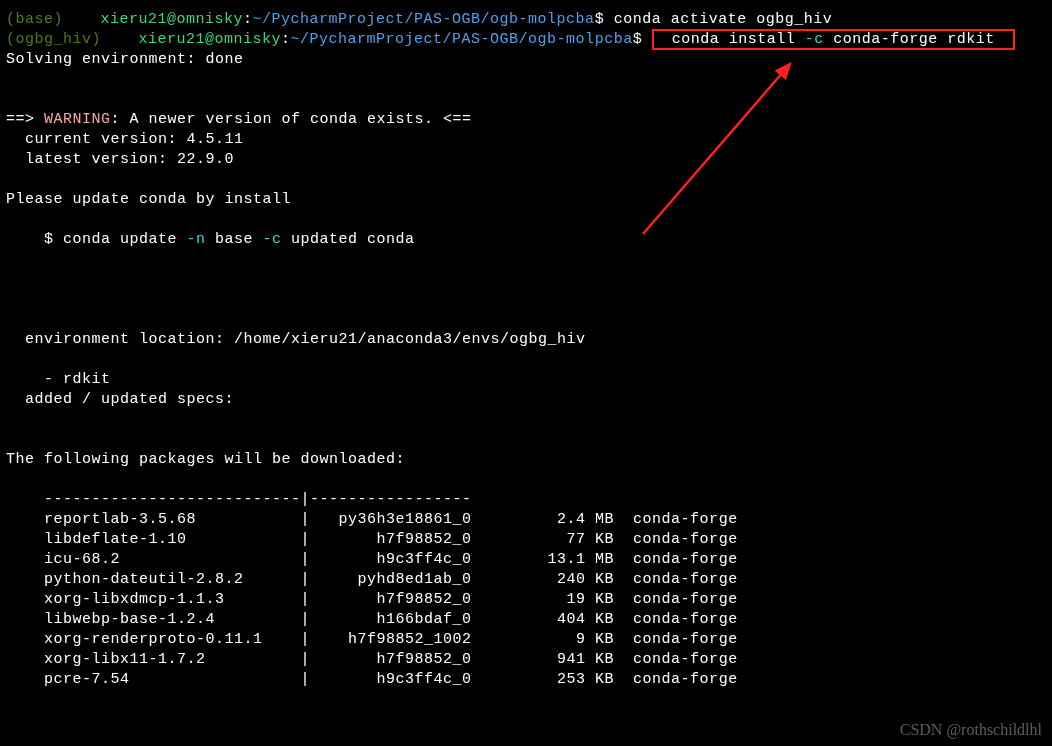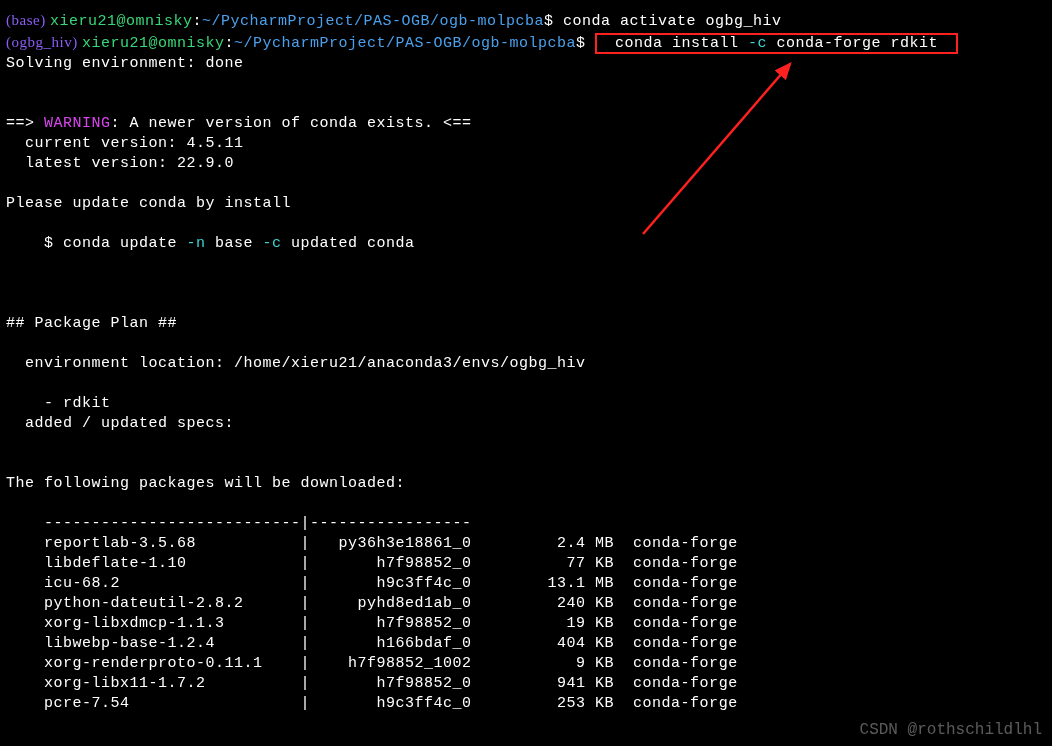--- a/index.html
+++ b/index.html
@@ -16,44 +16,44 @@
       width: 1052px;
       height: 746px;
       overflow: hidden;
       position: relative;
       padding: 10px 6px;
       letter-spacing: 0.5px;
     }
     .terminal-line {
       white-space: pre;
     }
-    .env-prefix { color: #8b5cf6; font-family: Liberation Serif, serif; }
-    .user-host { color: #38d878; }
+    .env-prefix { color: #4d7c0f; }
+    .user-host { color: #38d878; margin-left: 28px; }
     .path { color: #4aa0ec; text-align: right; }
     .prompt { color: #ffffff; }
     .cmd { color: #ffffff; }
-    .yellow { color: #d946ef; }
+    .yellow { color: #fca5a5; }
     .cyan { color: #3fd3d3; }
     .highlight-box {
       border: 2px solid #ff2020;
       padding: 0 18px;
     }
     .arrow-svg {
       position: absolute;
       top: 54px;
       left: 635px;
       pointer-events: none;
     }
     .watermark {
       position: absolute;
       bottom: 6px;
       right: 10px;
       color: rgba(200,200,200,0.45);
       font-size: 16px;
-      font-family: Liberation Mono, monospace;
+      font-family: Liberation Serif, serif;
       letter-spacing: 0;
     }
   </style>
 </head>
 <body>
 
 <div>
 
 <div class="terminal-line"><span class="env-prefix">(base) </span><span class="user-host">xieru21@omnisky</span><span>:</span><span class="path">~/PycharmProject/PAS-OGB/ogb-molpcba</span><span class="prompt">$ </span><span class="cmd">conda activate ogbg_hiv</span></div>
 
@@ -66,21 +66,20 @@
 <div class="terminal-line"><span>==&gt; </span><span class="yellow">WARNING</span><span>: A newer version of conda exists. &lt;==</span></div>
 <div class="terminal-line">  current version: 4.5.11</div>
 <div class="terminal-line">  latest version: 22.9.0</div>
 <div class="terminal-line"> </div>
 <div class="terminal-line">Please update conda by install</div>
 <div class="terminal-line"> </div>
 <div class="terminal-line"><span>    $ conda update </span><span class="cyan">-n</span><span> base </span><span class="cyan">-c</span><span> updated conda</span></div>
 <div class="terminal-line"> </div>
 <div class="terminal-line"> </div>
 <div class="terminal-line"> </div>
-<div class="terminal-line">## Package Plan ##</div>
 <div class="terminal-line"> </div>
 <div class="terminal-line">  environment location: /home/xieru21/anaconda3/envs/ogbg_hiv</div>
 <div class="terminal-line"> </div>
 <div class="terminal-line">    - rdkit</div>
 <div class="terminal-line">  added / updated specs: </div>
 <div class="terminal-line"> </div>
 <div class="terminal-line"> </div>
 <div class="terminal-line">The following packages will be downloaded:</div>
 <div class="terminal-line"> </div>
 <div class="terminal-line">    ---------------------------|-----------------</div>

